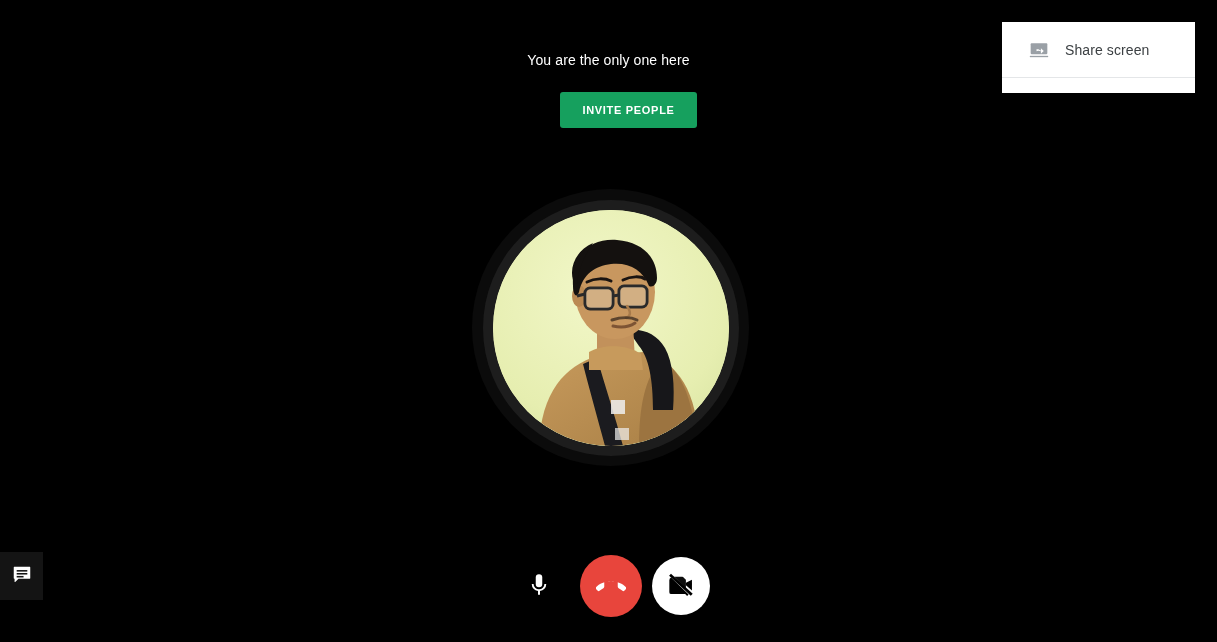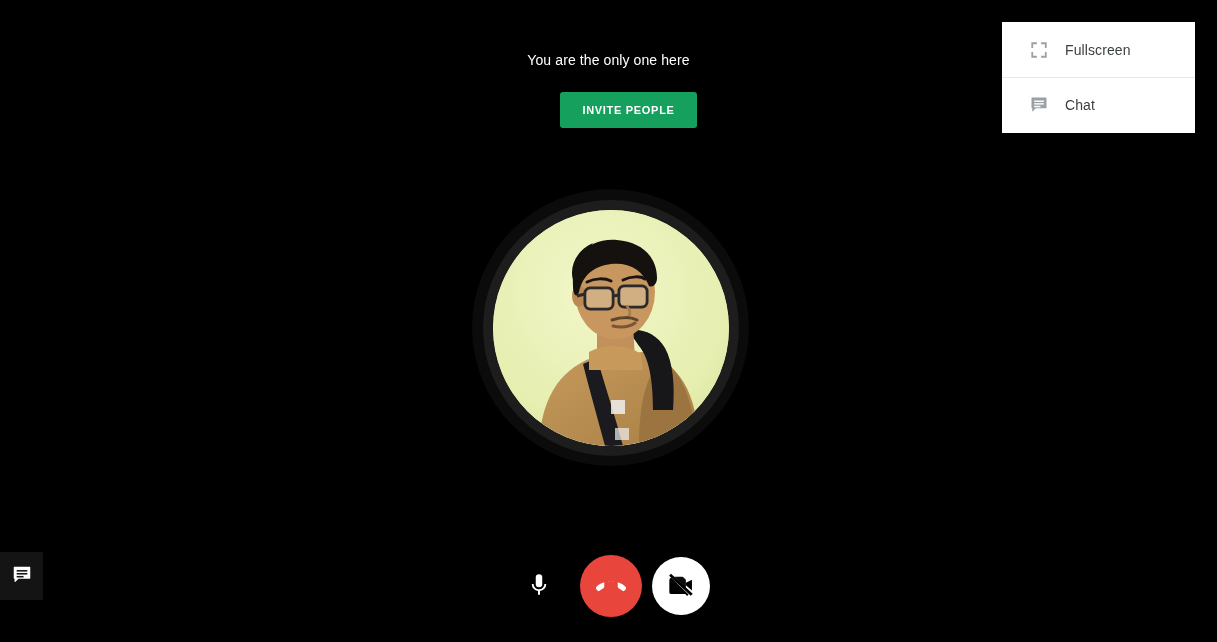--- a/index.html
+++ b/index.html
@@ -259,44 +259,32 @@
         <path d="M3.5 3h17a.5.5 0 0 1 .5.5v12a.5.5 0 0 1-.5.5H8.2L4.6 19.6a.4.4 0 0 1-.7-.3V16H3.5a.5.5 0 0 1-.5-.5v-12A.5.5 0 0 1 3.5 3z"></path>
         <rect x="6.2" y="6.6" width="11.6" height="1.7" fill="#141414"></rect>
         <rect x="6.2" y="9.8" width="11.6" height="1.7" fill="#141414"></rect>
         <rect x="6.2" y="13" width="7.5" height="1.7" fill="#141414"></rect>
       </svg>
     </span>
   </button>
 
   <div id="overflow-menu">
 
-
-    <div class="menu-item">
-      <span class="menu-icon">
-        <svg width="18" height="18" viewBox="0 0 24 24" fill="none" stroke="#9aa0a6" stroke-width="2.4" stroke-linecap="square" aria-hidden="true">
-          <path d="M3 8V3h5"></path>
-          <path d="M16 3h5v5"></path>
-          <path d="M21 16v5h-5"></path>
-          <path d="M8 21H3v-5"></path>
-        </svg>
-      </span>
-      <span class="menu-label">Fullscreen</span>
-    </div>
-
-    <div class="menu-divider"></div>
-
     <div class="menu-item">
       <span class="menu-icon">
         <svg width="20" height="20" viewBox="0 0 24 24" fill="#9aa0a6" aria-hidden="true">
-          <path d="M3.5 3h17a.5.5 0 0 1 .5.5v12a.5.5 0 0 1-.5.5H8.2L4.6 19.6a.4.4 0 0 1-.7-.3V16H3.5a.5.5 0 0 1-.5-.5v-12A.5.5 0 0 1 3.5 3z"></path>
-          <rect x="6.2" y="6.6" width="11.6" height="1.7" fill="#ffffff"></rect>
-          <rect x="6.2" y="9.8" width="11.6" height="1.7" fill="#ffffff"></rect>
-          <rect x="6.2" y="13" width="7.5" height="1.7" fill="#ffffff"></rect>
-        </svg>
-      </span>
-      <span class="menu-label">Chat</span>
+          <path d="M3 4h18a1 1 0 0 1 1 1v11a1 1 0 0 1-1 1H3a1 1 0 0 1-1-1V5a1 1 0 0 1 1-1z"></path>
+          <path d="M1 19h22v1.6H1z"></path>
+          <path d="M9 13.4v-2.2c2.1-.3 3.9.3 5.3 1.8V10l3.4 3.2-3.4 3.2v-2.8c-1.8-1-3.5-1.1-5.3-.2z" fill="#ffffff"></path>
+        </svg>
+      </span>
+      <span class="menu-label">Share screen</span>
     </div>
 
 
+    <div class="menu-divider"></div>
+
+
+
 
   </div>
 
 </div>
 
 </body></html>

